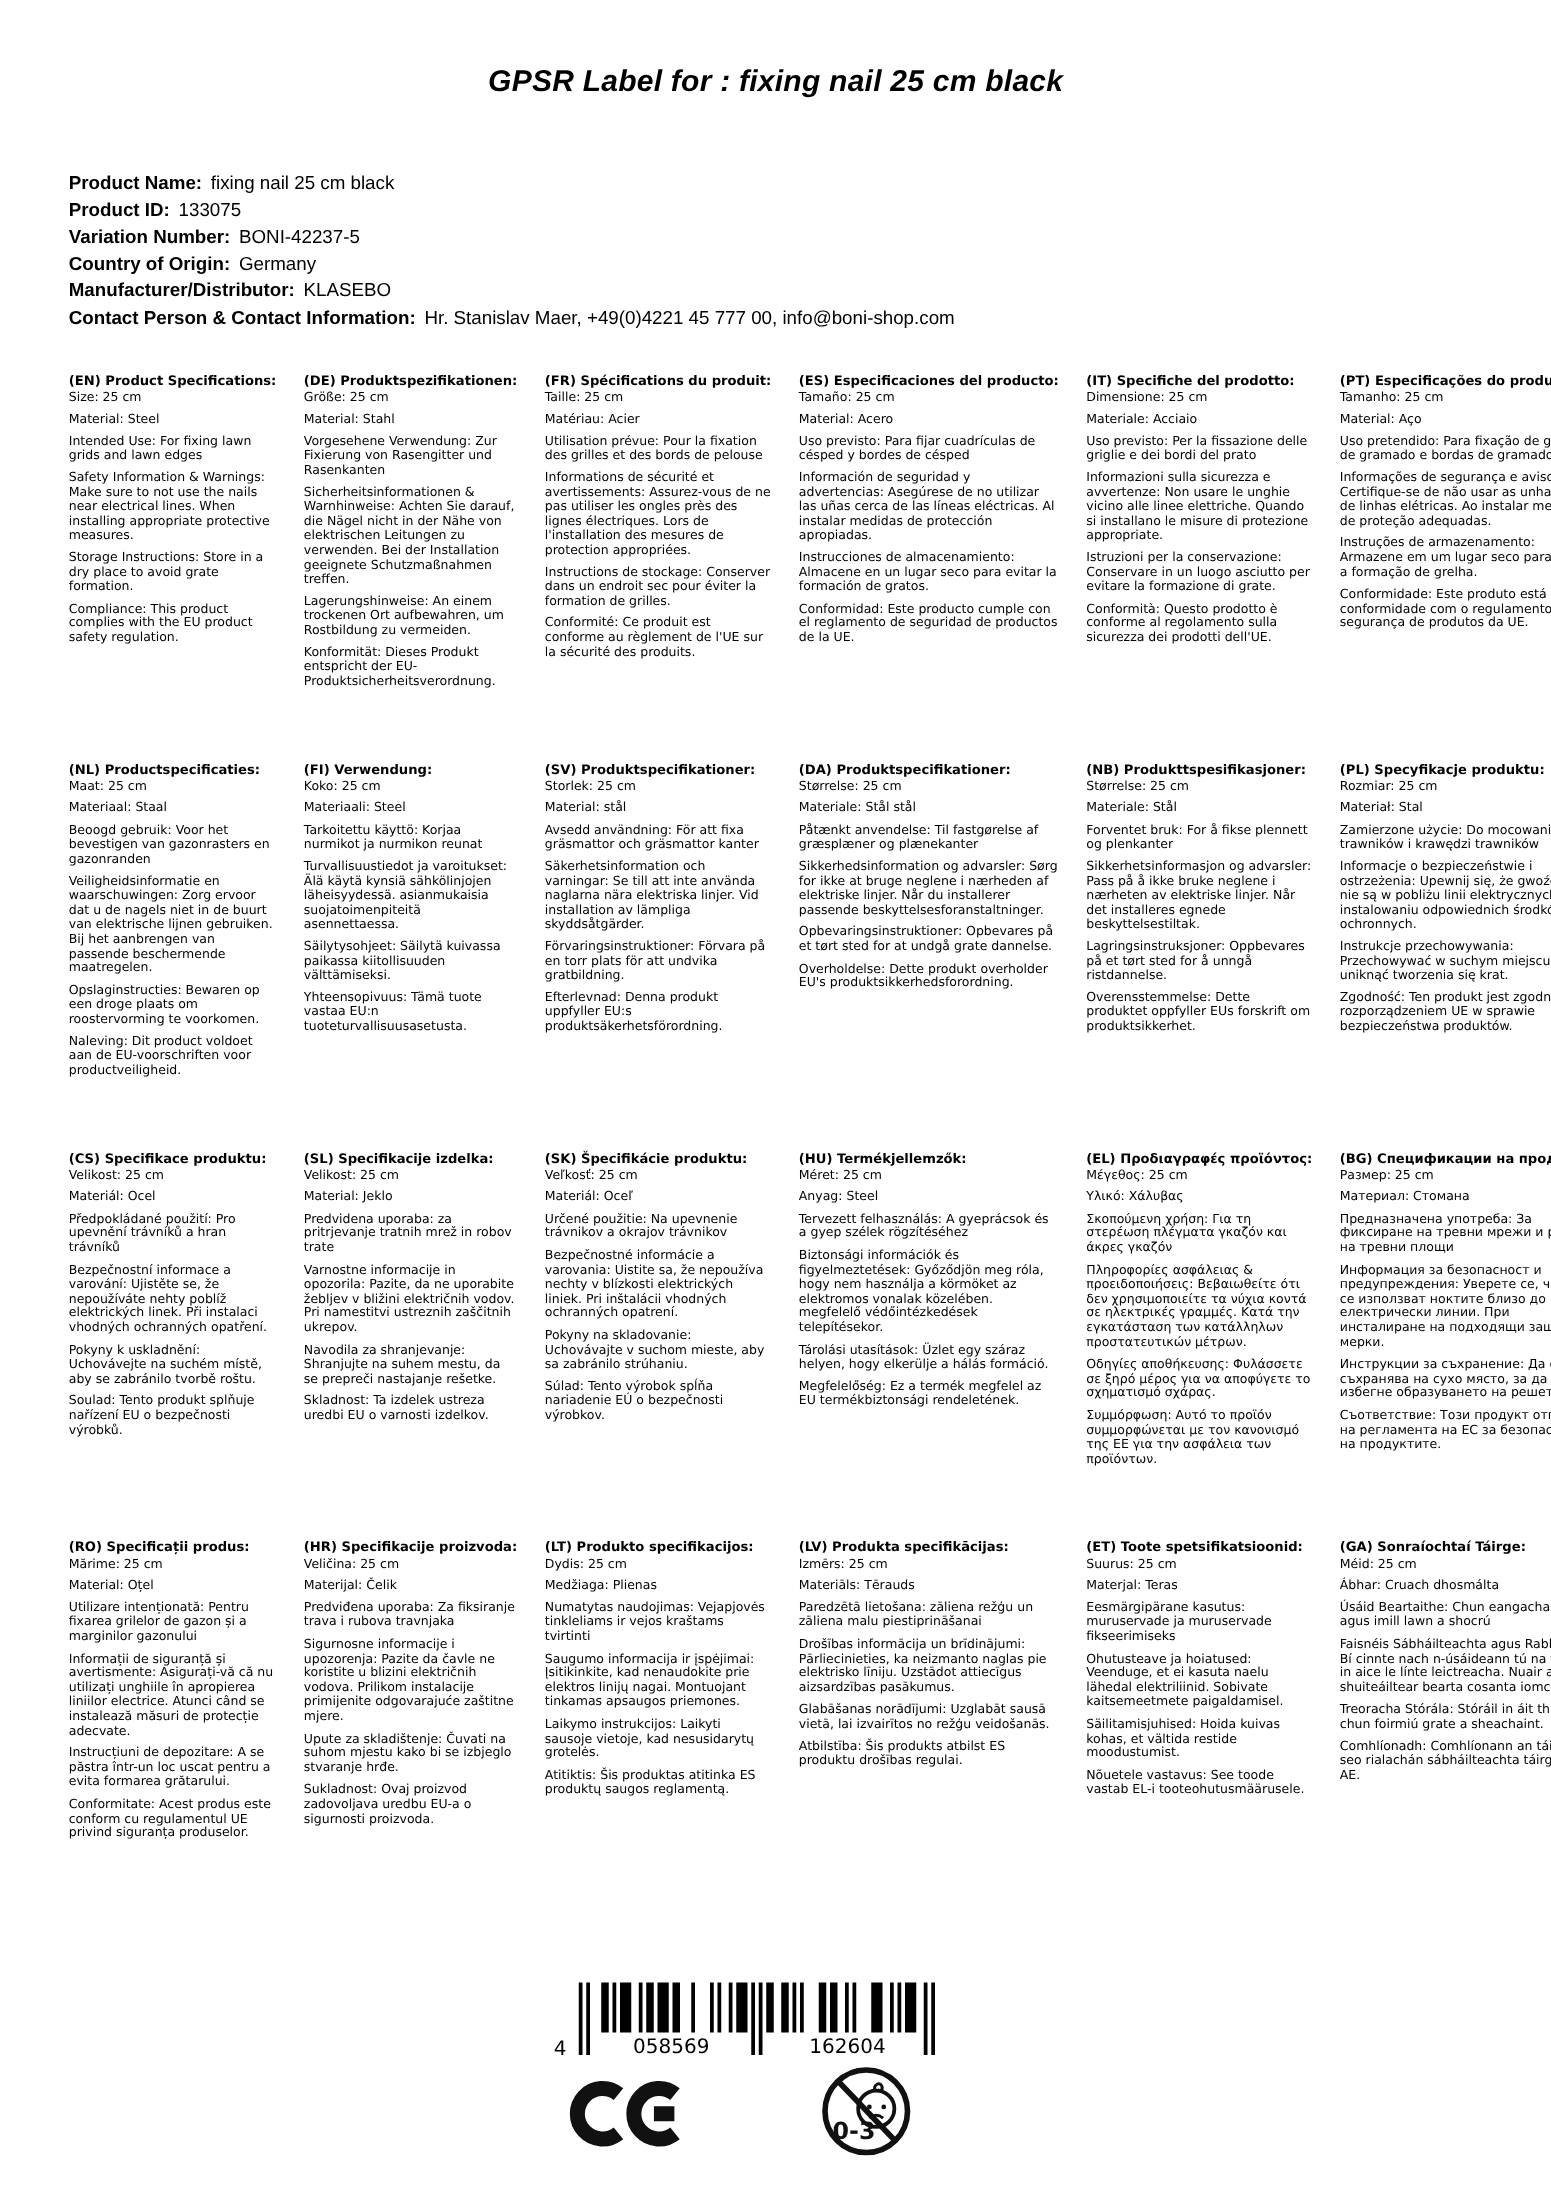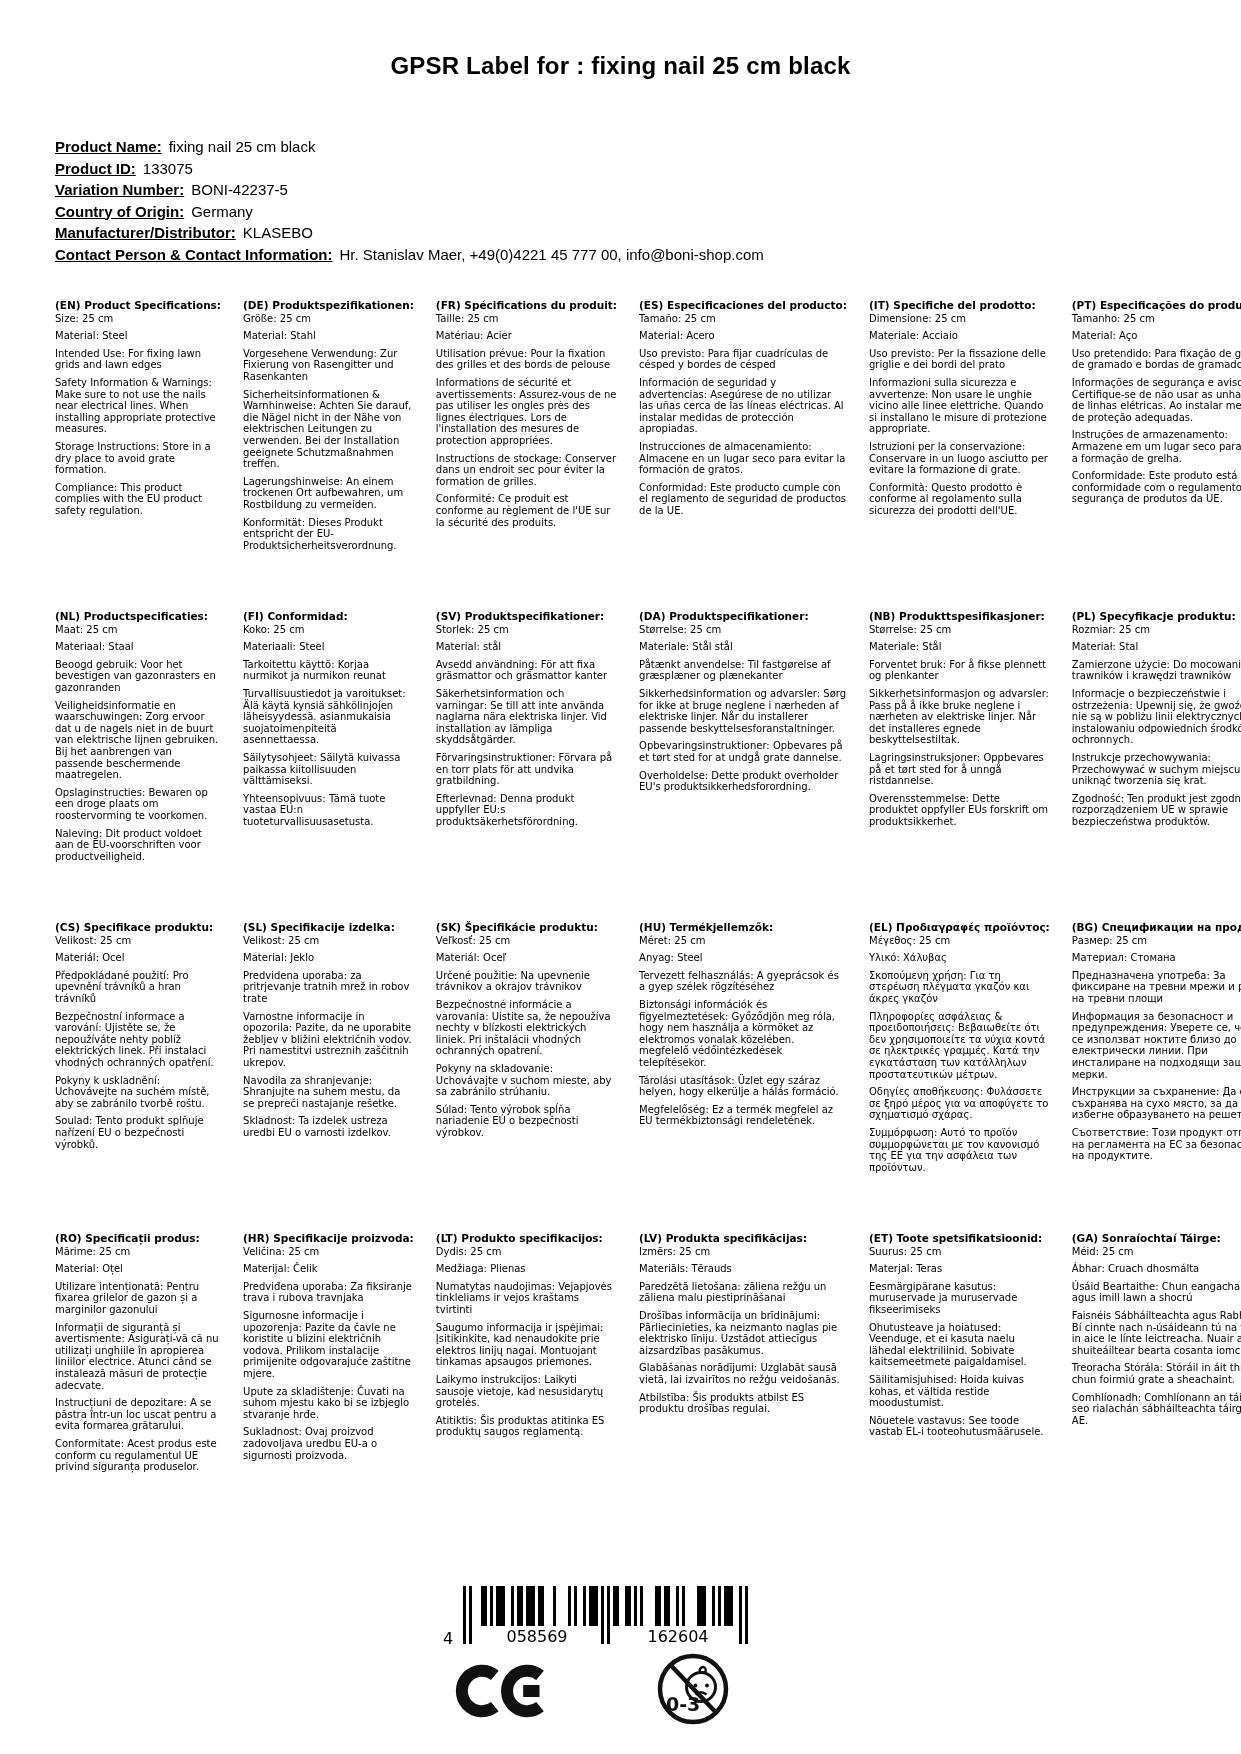--- a/index.html
+++ b/index.html
@@ -4,27 +4,28 @@
 <style>
   html,body{margin:0;padding:0;}
   body{
     width:1241px;height:1754px;position:relative;background:#ffffff;color:#000;
     font-family:"DejaVu Sans",sans-serif;overflow:hidden;
   }
   .title{
     position:absolute;top:52px;left:0;width:100%;text-align:center;
     font-family:"Liberation Sans",sans-serif;font-weight:bold;font-size:24px;
     letter-spacing:0.2px;
+    font-style:italic;
   }
   .product-info{
     position:absolute;top:136px;left:55px;right:40px;
     font-family:"Liberation Sans",sans-serif;font-size:15px;line-height:21.5px;
   }
   .product-info .row{white-space:nowrap;}
-  .product-info .lbl{font-weight:bold;margin-right:7px;text-decoration:underline;}
+  .product-info .lbl{font-weight:bold;margin-right:7px;}
   .sections{
     position:absolute;top:300px;left:55px;right:31px;
     display:grid;grid-template-columns:repeat(6,1fr);column-gap:22px;
     grid-template-rows:311px 311px 311px auto;
   }
   .section{font-size:10px;line-height:11.6px;overflow:visible;}
   .sec-h{font-weight:bold;font-size:10.5px;margin:0 0 1px 0;white-space:nowrap;}
   .section p{margin:0 0 6px 0;}
   
   .barcode{position:absolute;top:1586px;left:463px;width:285px;height:78px;}
@@ -111,21 +112,21 @@
     <div class="section">
       <div class="sec-h">(NL) Productspecificaties:</div>
       <p>Maat: 25 cm</p>
       <p>Materiaal: Staal</p>
       <p>Beoogd gebruik: Voor het bevestigen van gazonrasters en gazonranden</p>
       <p>Veiligheidsinformatie en waarschuwingen: Zorg ervoor dat u de nagels niet in de buurt van elektrische lijnen gebruiken. Bij het aanbrengen van passende beschermende maatregelen.</p>
       <p>Opslaginstructies: Bewaren op een droge plaats om roostervorming te voorkomen.</p>
       <p>Naleving: Dit product voldoet aan de EU-voorschriften voor productveiligheid.</p>
     </div>
     <div class="section">
-      <div class="sec-h">(FI) Conformidad:</div>
+      <div class="sec-h">(FI) Verwendung:</div>
       <p>Koko: 25 cm</p>
       <p>Materiaali: Steel</p>
       <p>Tarkoitettu käyttö: Korjaa nurmikot ja nurmikon reunat</p>
       <p>Turvallisuustiedot ja varoitukset: Älä käytä kynsiä sähkölinjojen läheisyydessä. asianmukaisia suojatoimenpiteitä asennettaessa.</p>
       <p>Säilytysohjeet: Säilytä kuivassa paikassa kiitollisuuden välttämiseksi.</p>
       <p>Yhteensopivuus: Tämä tuote vastaa EU:n tuoteturvallisuusasetusta.</p>
     </div>
     <div class="section">
       <div class="sec-h">(SV) Produktspecifikationer:</div>
       <p>Storlek: 25 cm</p>

